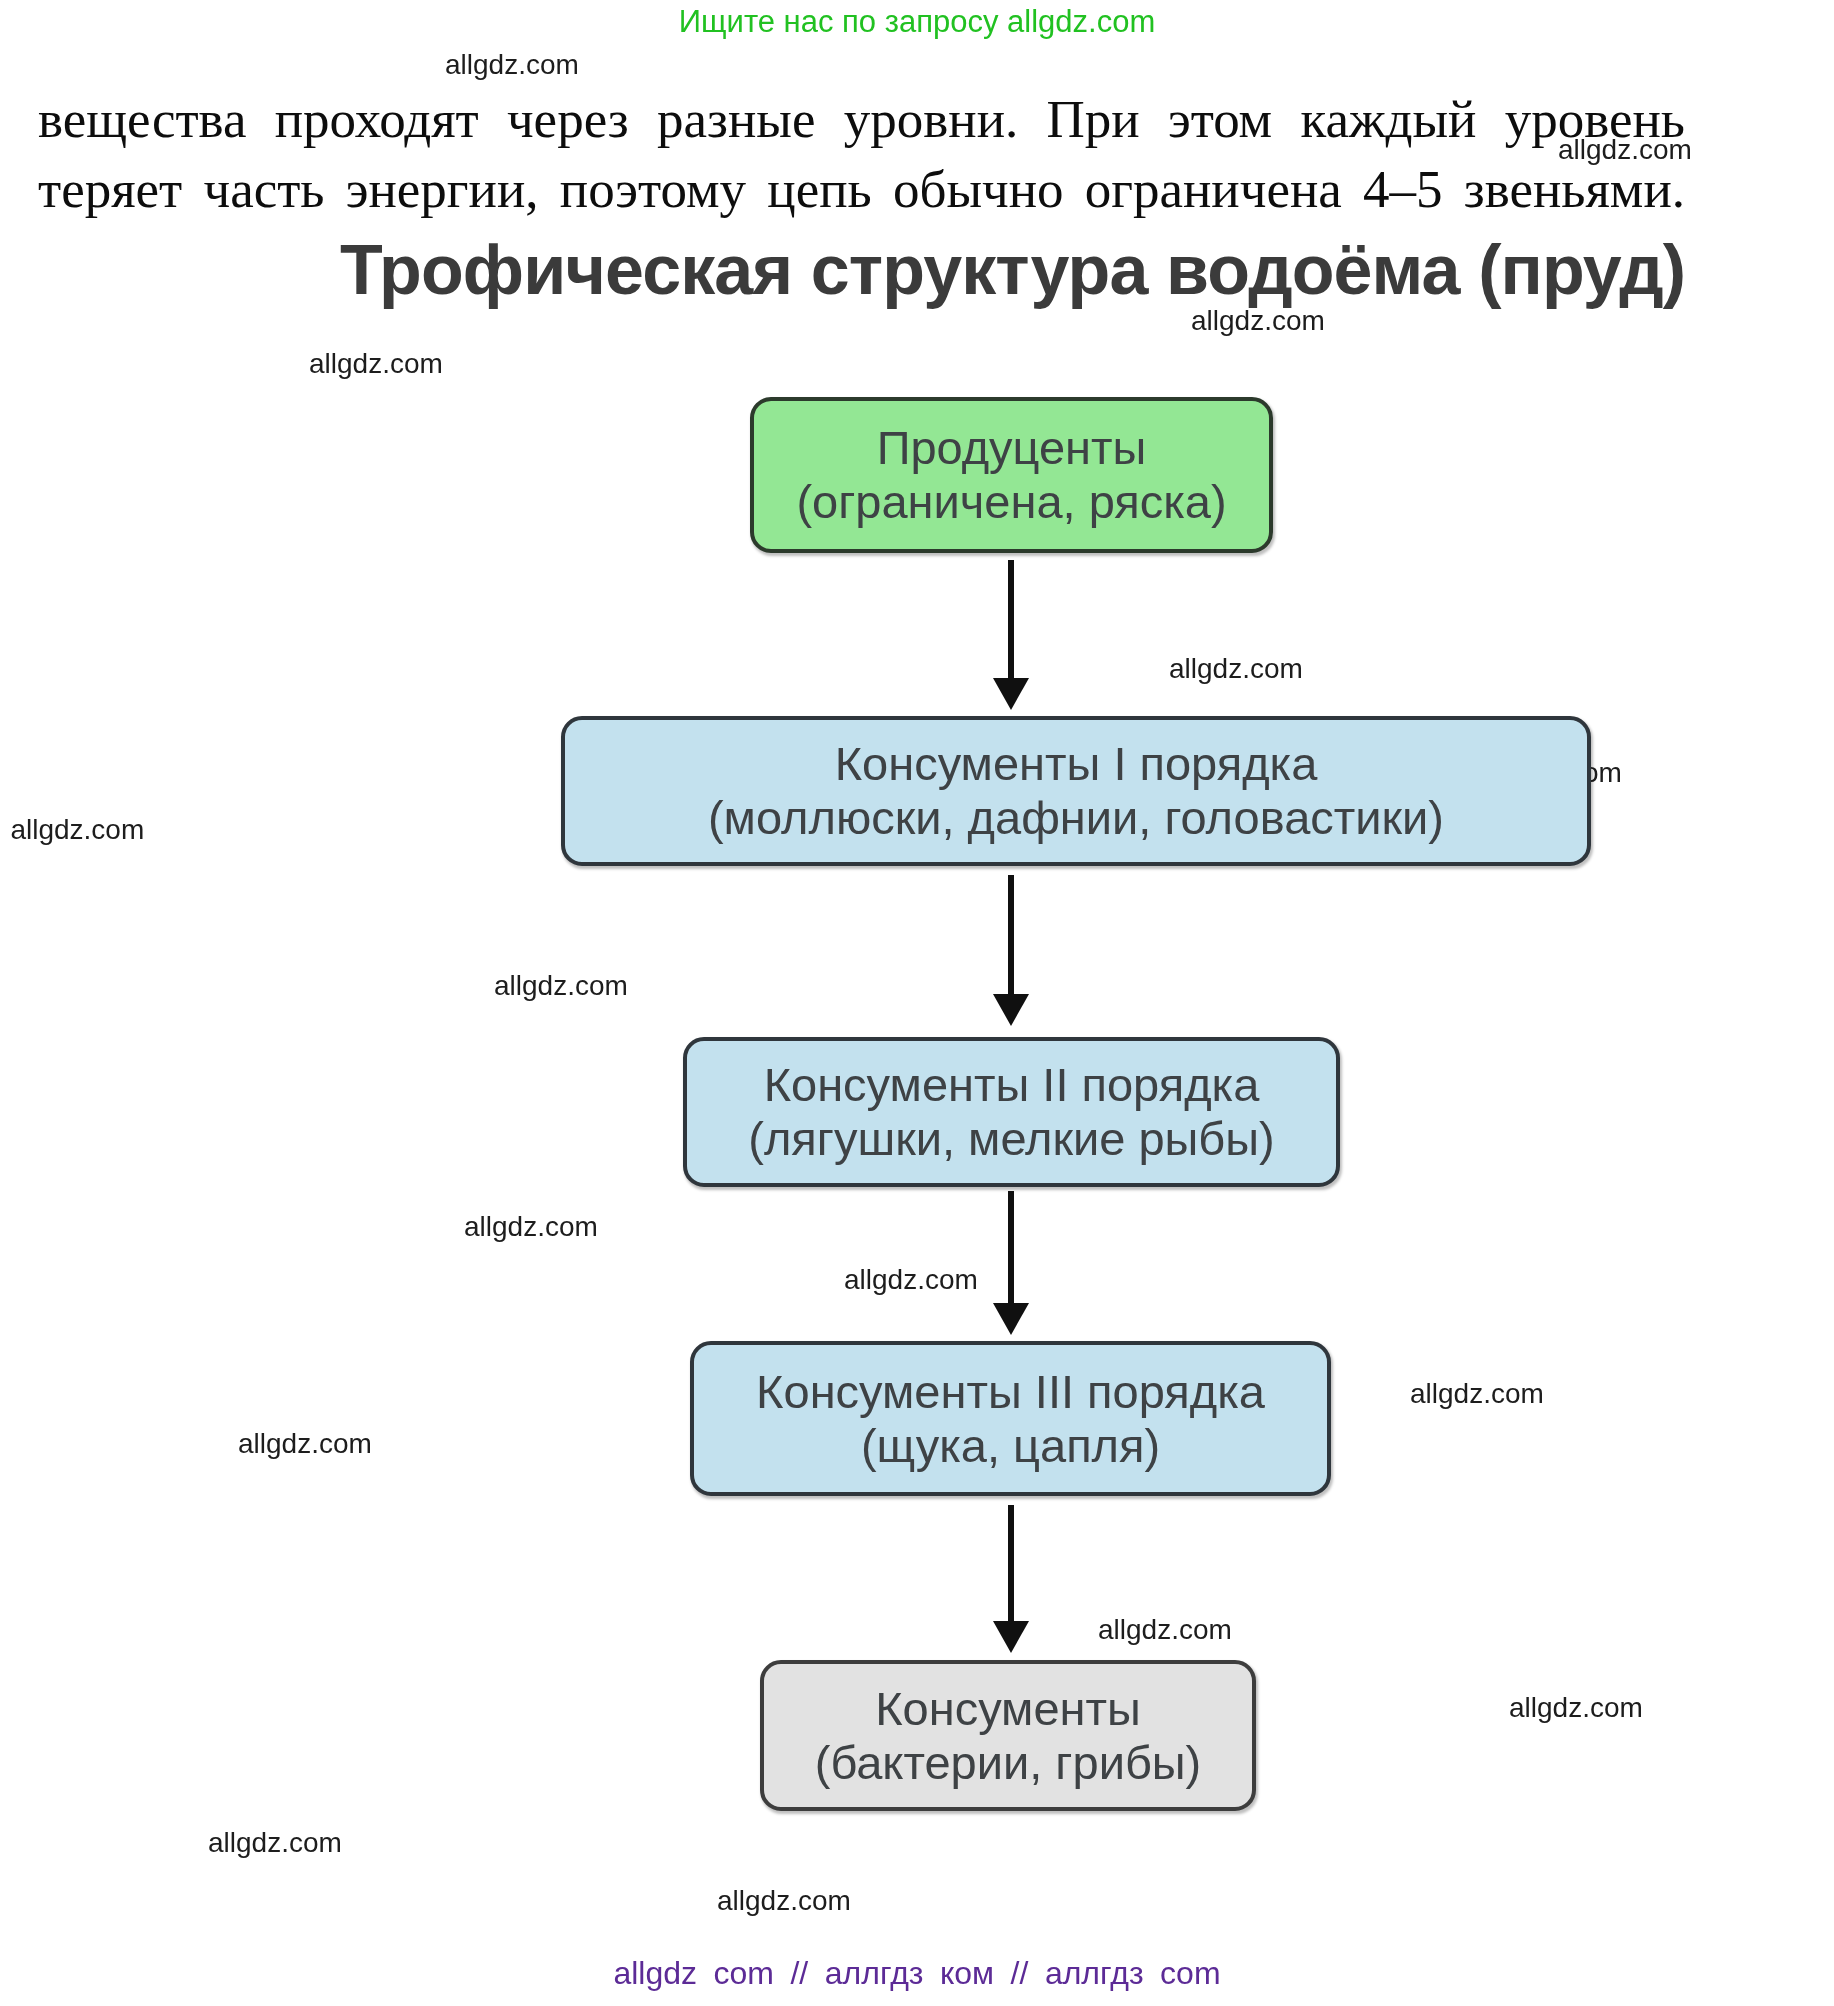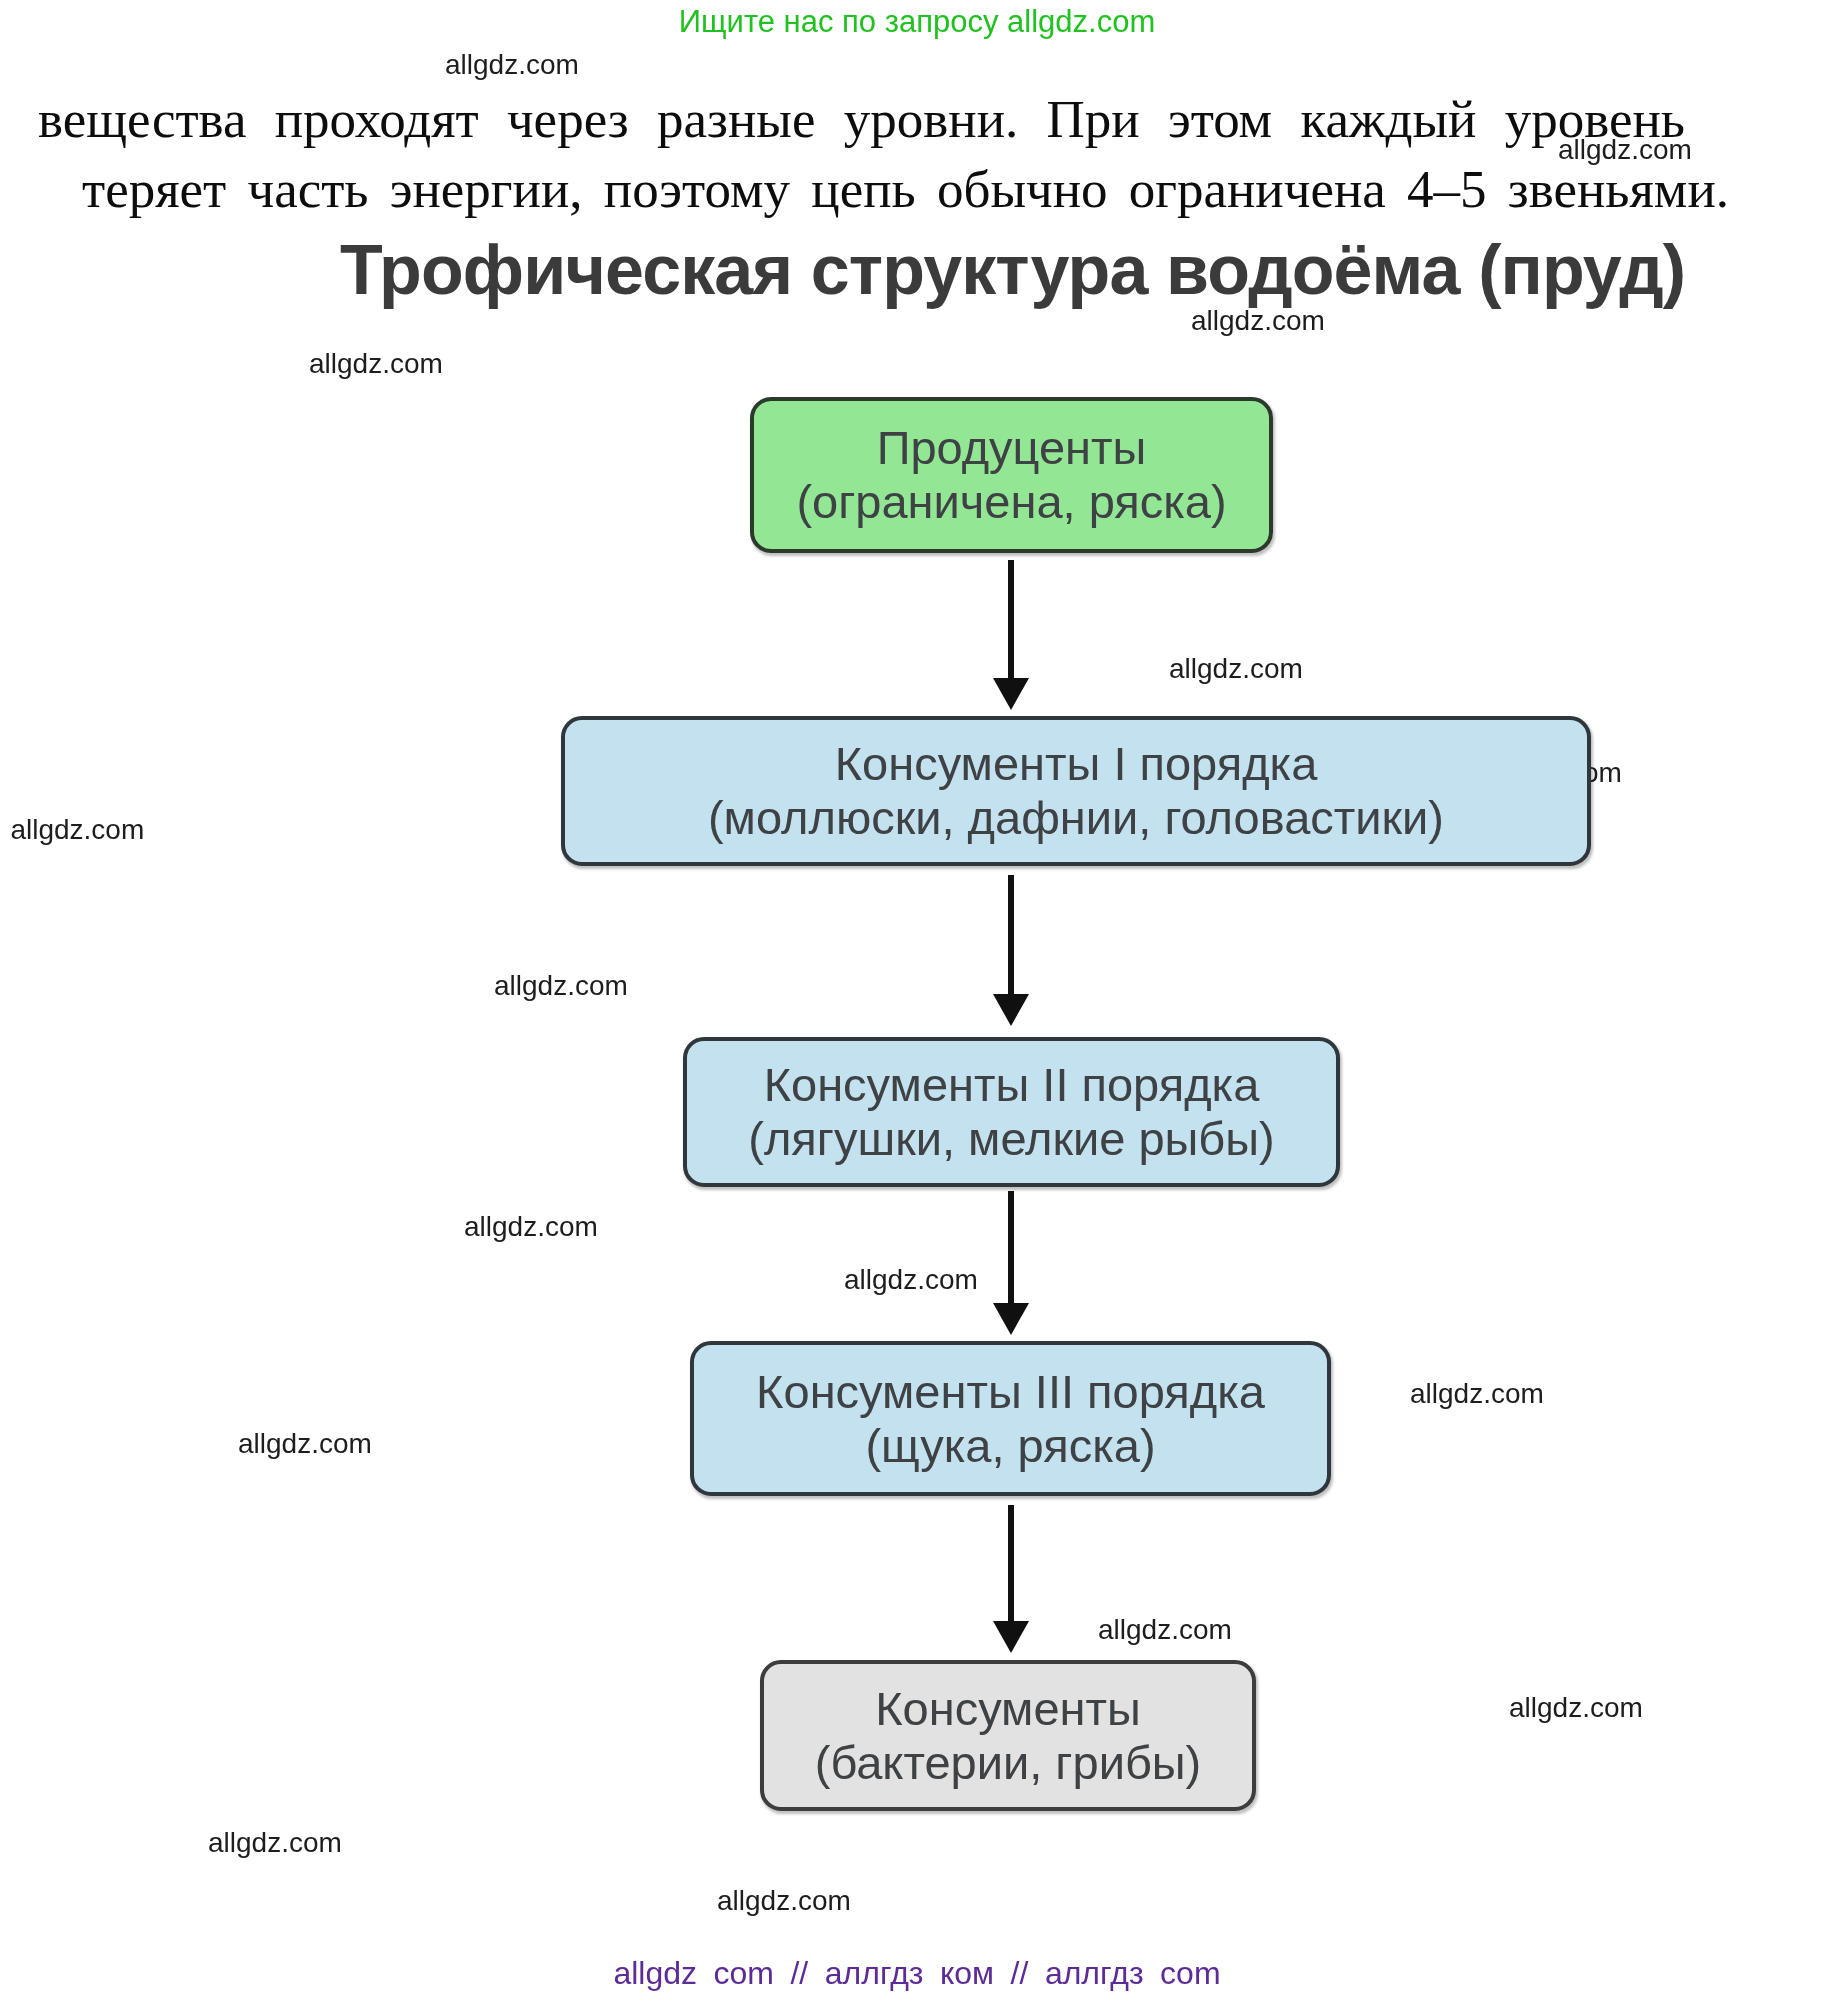--- a/index.html
+++ b/index.html
@@ -25,21 +25,21 @@
   }
   .para{
     position:absolute;left:38px;width:1647px;
     font-family:"Liberation Serif",serif;
     font-size:53px;color:#0d0d0d;
     text-align:justify;
     text-align-last:justify;
     line-height:1.0;
   }
   .para.l1{top:93px;}
-  .para.l2{top:163px;margin-left:44px;}
+  .para.l2{top:163px;}
   .diagram-title{
     position:absolute;left:189px;top:230px;width:1647px;
     margin:0;
     text-align:center;
     font-size:70px;font-weight:700;letter-spacing:-0.9px;
     color:#3b3b3b;
     white-space:nowrap;
     font-family:"Liberation Sans",sans-serif;
   }
   .node{
@@ -134,21 +134,21 @@
     <div class="nl">(лягушки, мелкие рыбы)</div>
   </div>
 
   <div class="arrow" style="left:990px;top:1191px;height:144px">
     <div class="shaft" style="background-color: rgb(16, 16, 16);"></div>
     <div class="head" style="border-top-color: rgb(16, 16, 16);"></div>
   </div>
 
   <div class="node" style="left: 690px; top: 1341px; width: 641px; height: 155px; background-color: rgb(195, 225, 238); border-color: rgb(47, 54, 60);">
     <div class="nl">Консументы III порядка</div>
-    <div class="nl">(щука, ряска)</div>
+    <div class="nl">(щука, цапля)</div>
   </div>
 
   <div class="arrow" style="left:990px;top:1505px;height:148px">
     <div class="shaft" style="background-color: rgb(16, 16, 16);"></div>
     <div class="head" style="border-top-color: rgb(16, 16, 16);"></div>
   </div>
 
   <div class="node" style="left: 760px; top: 1660px; width: 496px; height: 151px; background-color: rgb(226, 226, 226); border-color: rgb(61, 61, 61);">
     <div class="nl">Консументы</div>
     <div class="nl">(бактерии, грибы)</div>

